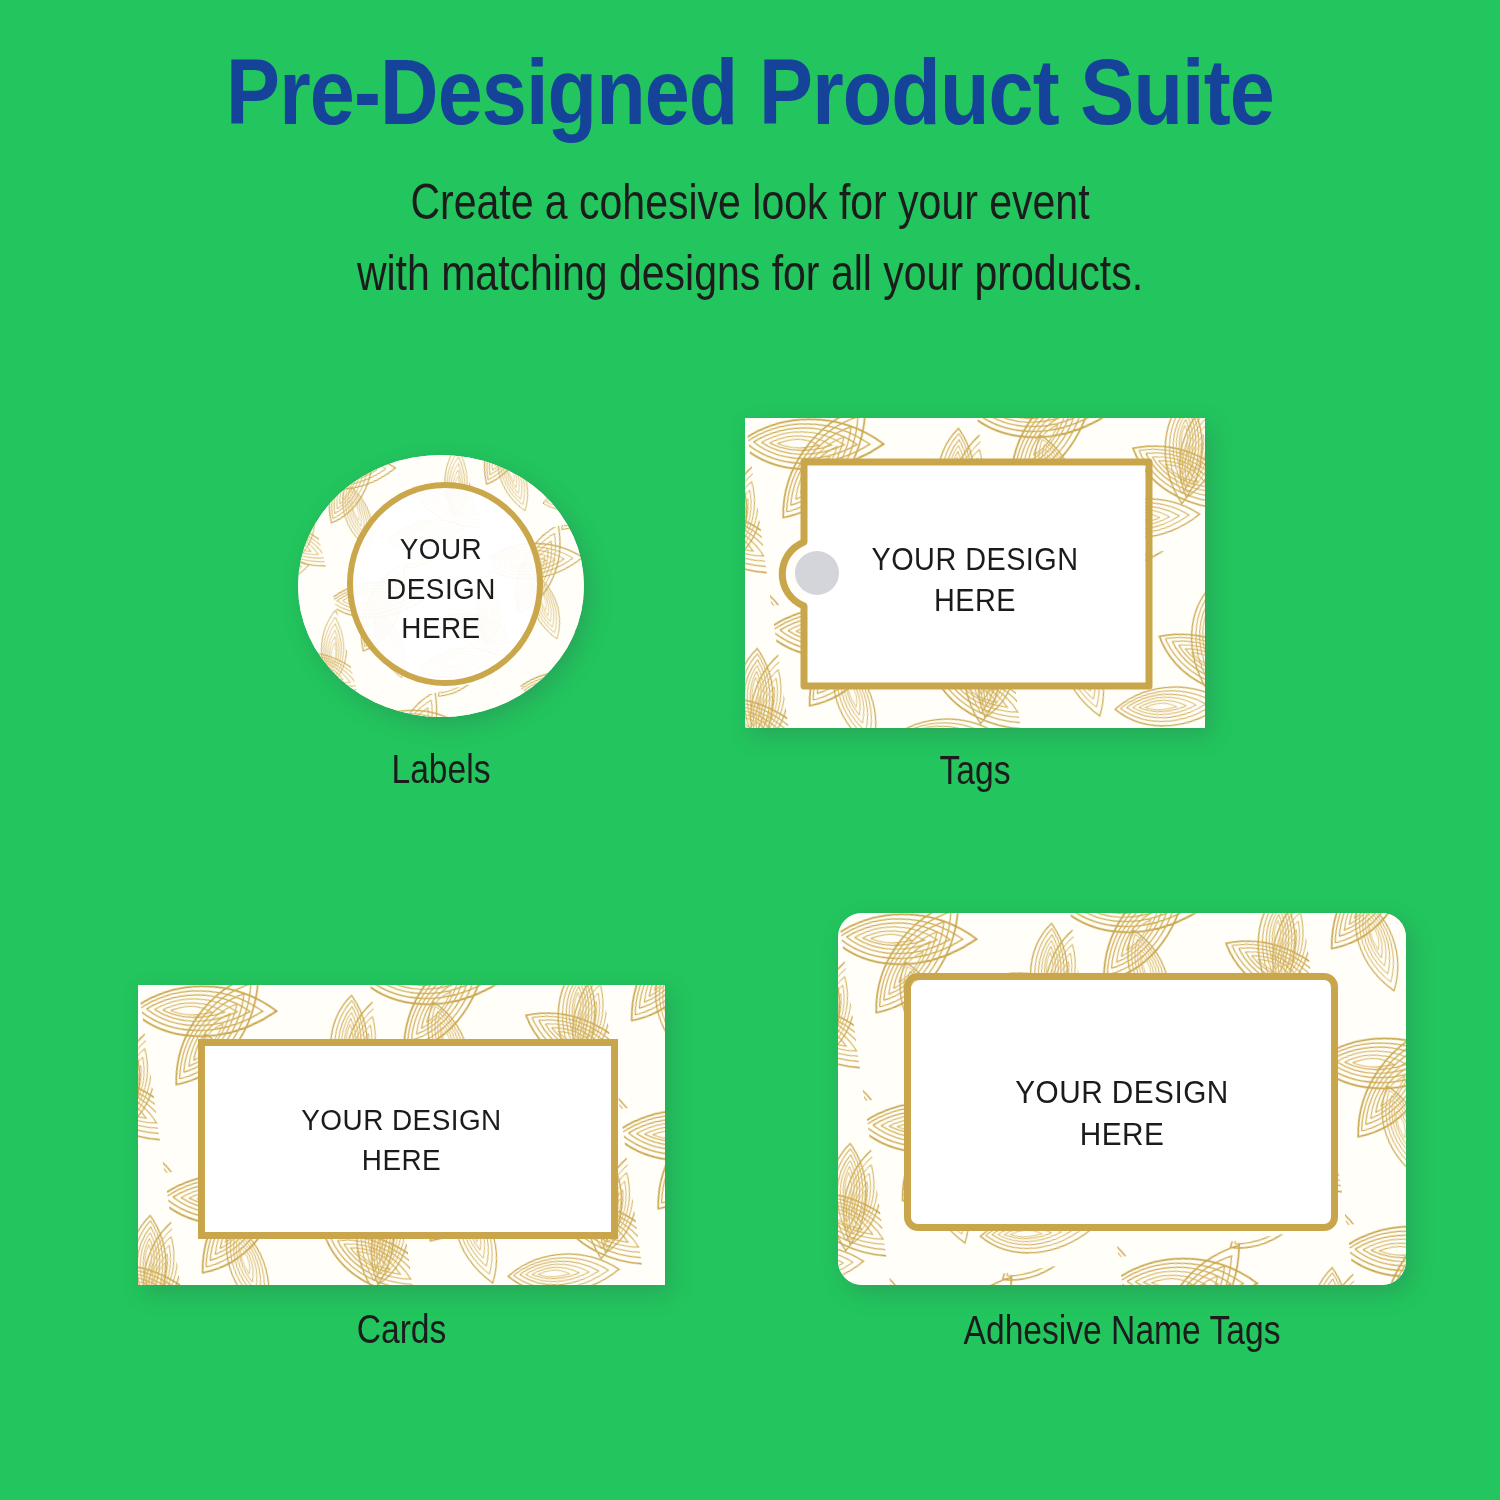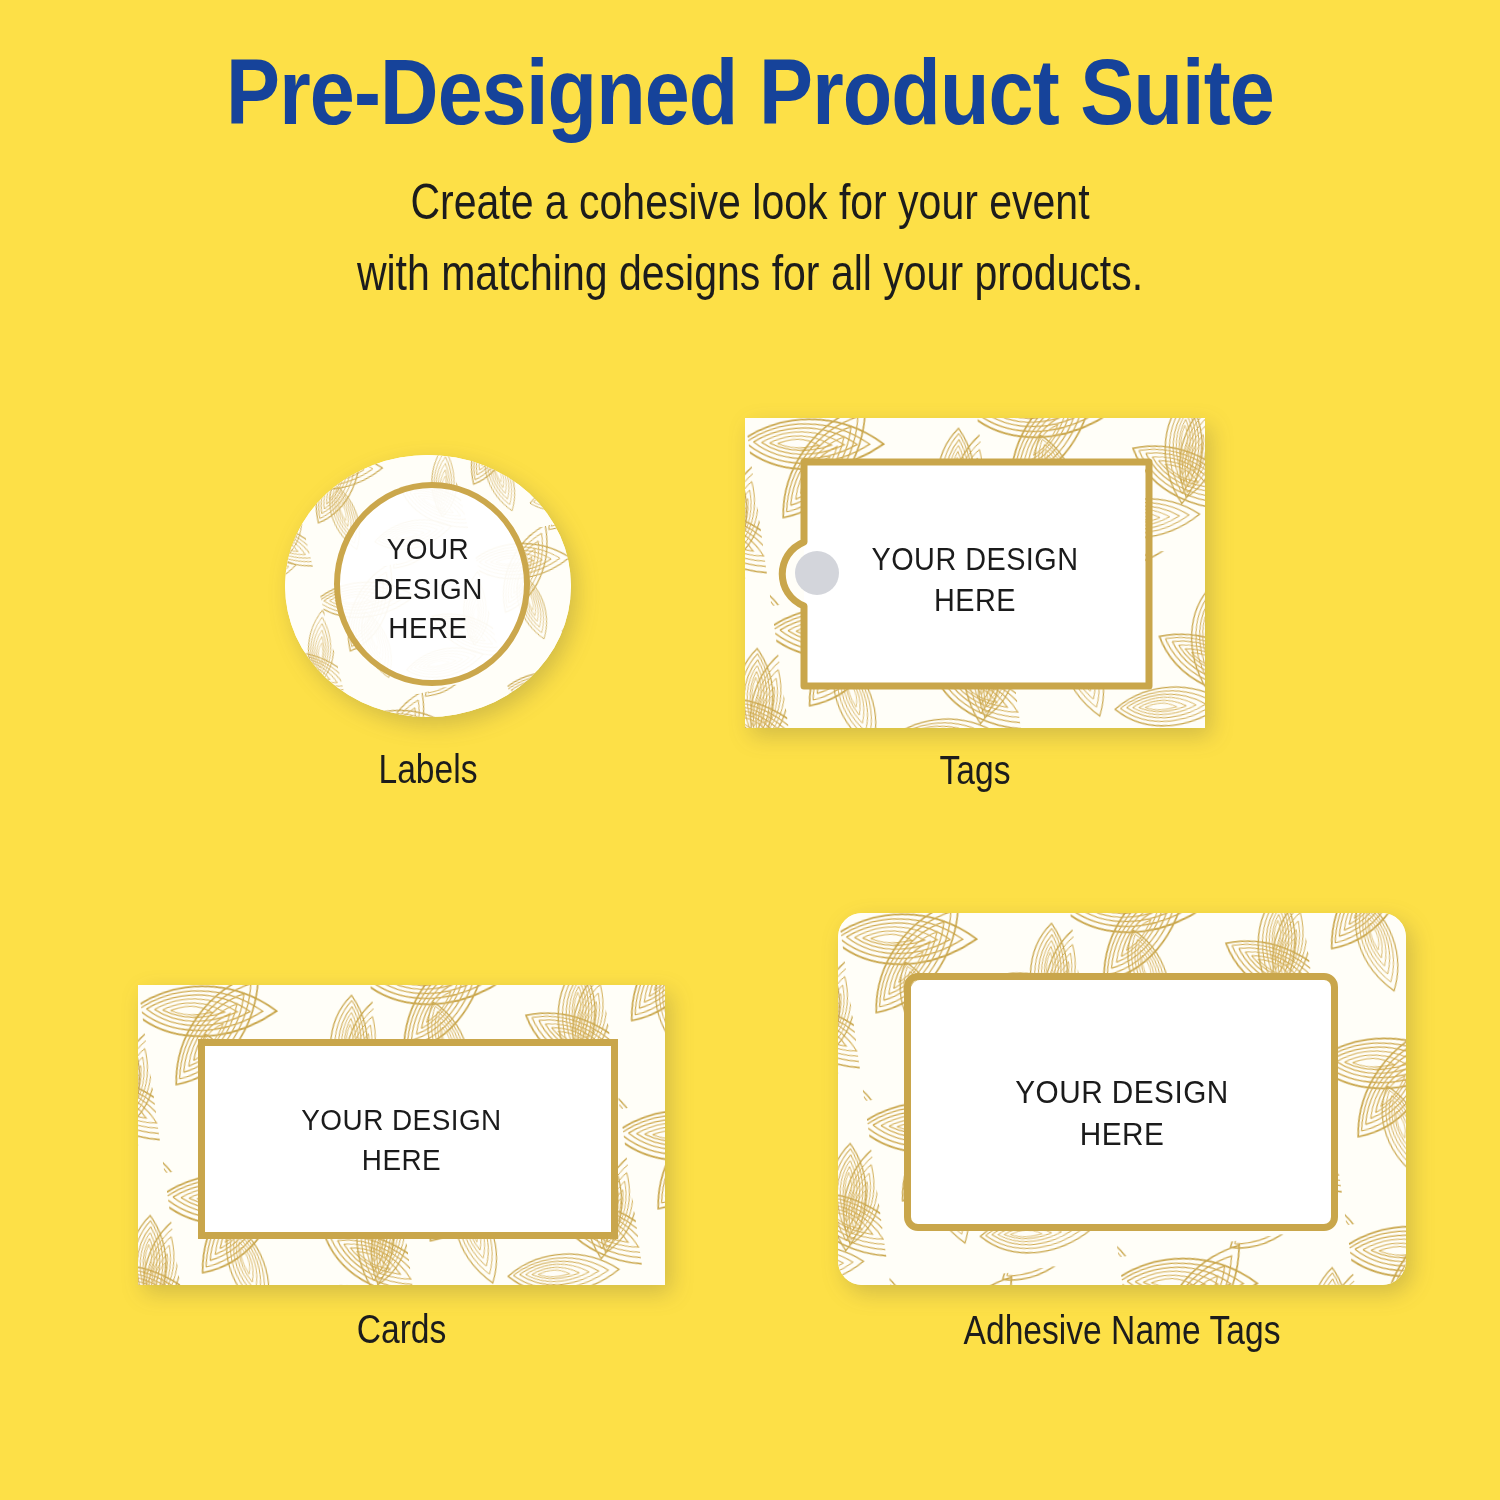--- a/index.html
+++ b/index.html
@@ -9,21 +9,21 @@
     height: 1500px;
     background: #f5f5f5;
     font-family: "Liberation Sans", sans-serif;
     overflow: hidden;
   }
 
   #stage {
     position: relative;
     width: 1500px;
     height: 1500px;
-    background: #fde047;
+    background: #22c55e;
     text-decoration: underline;
   }
 
   
   .header {
     position: absolute;
     top: 0; left: 0;
     width: 1500px;
     text-align: center;
     padding-top: 44px;
@@ -96,21 +96,21 @@
 
   
   .gold-frame {
     position: absolute;
     border: 7px solid #c9a64b;
     z-index: 4;
     background: rgba(255,255,255,0.93);
   }
 
   
-  #label-product { left: 285px; top: 455px; }
+  #label-product { left: 298px; top: 455px; }
   #label-face {
     width: 286px; height: 262px;
     border-radius: 50%;
   }
   #label-inner-circle {
     position: absolute;
     left: 49px; top: 27px;
     width: 196px; height: 204px;
     border-radius: 50%;
     border: 6px solid #cba74c;

